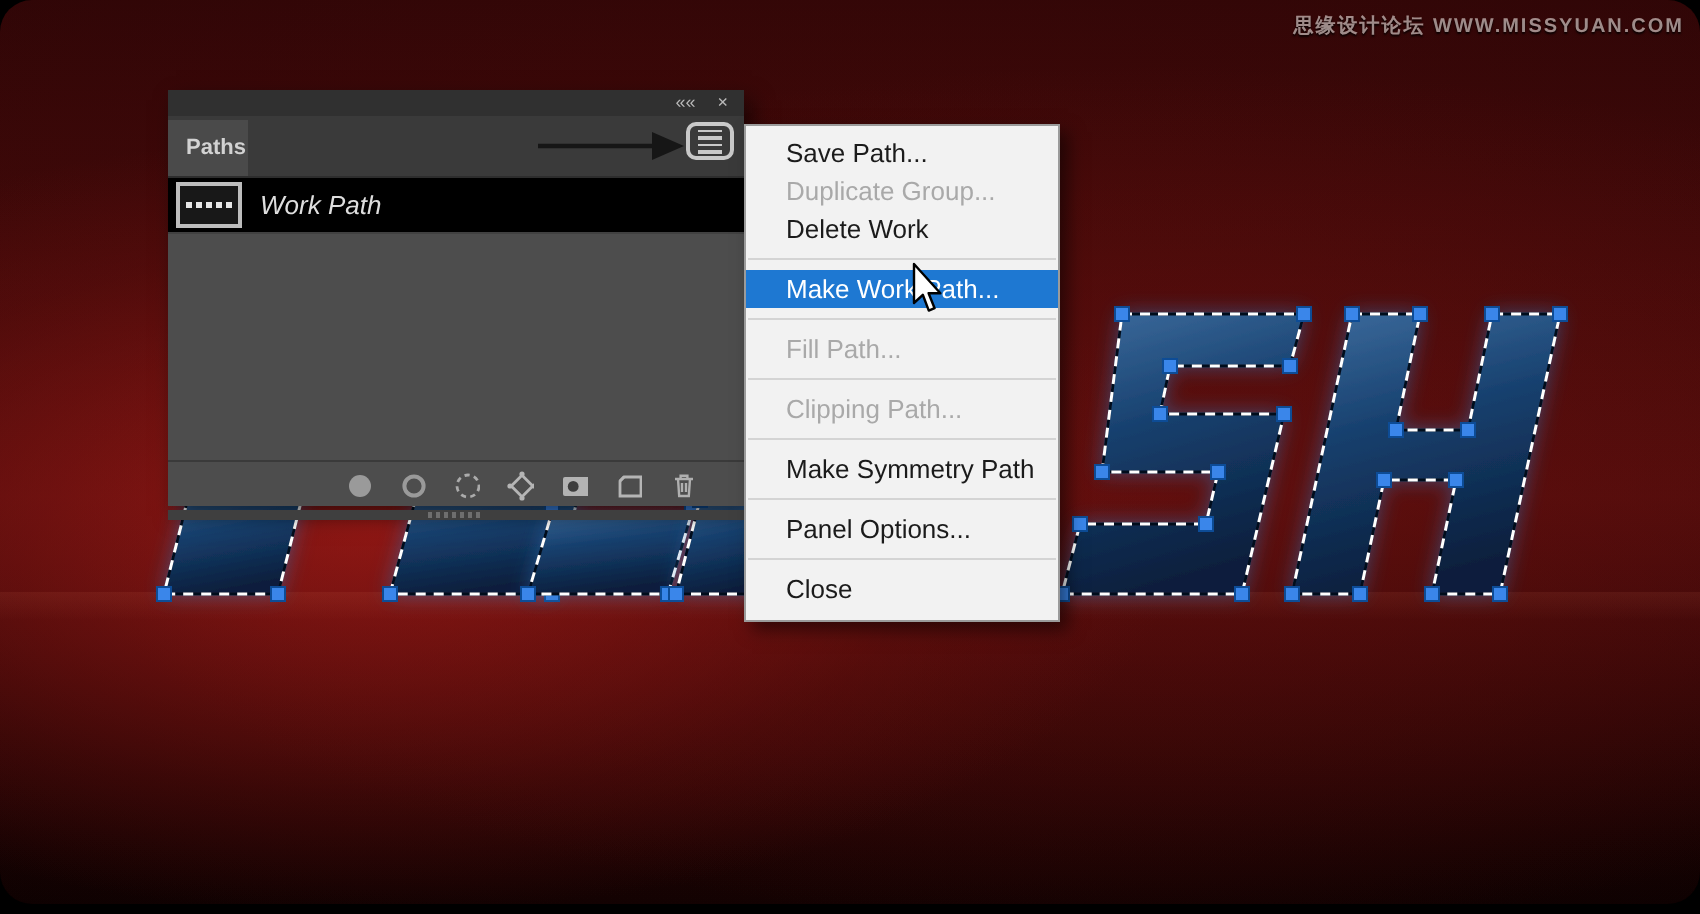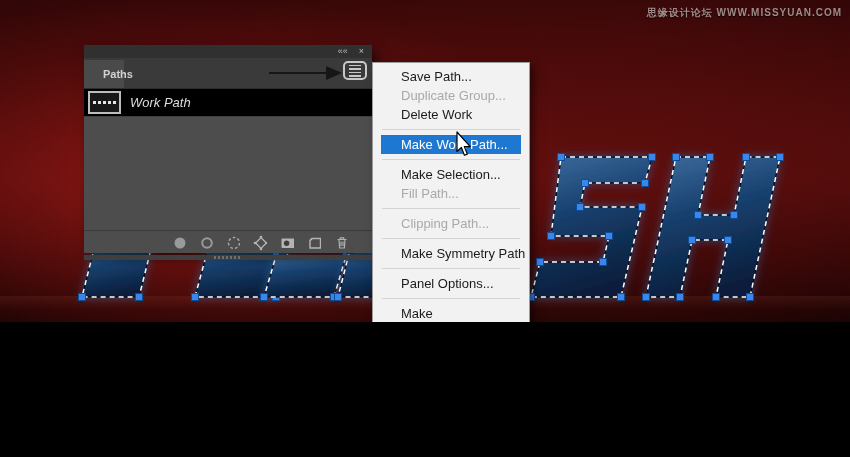--- a/index.html
+++ b/index.html
@@ -1,59 +1,60 @@
 <!DOCTYPE html>
 <html><head>
 <meta charset="utf-8">
 <style>
   html,body{margin:0;padding:0;background:#000;}
-  #stage{position:relative;width:850px;height:322px;overflow:hidden;
+  #stage{position:relative;width:850px;height:452px;overflow:hidden;
     font-family:"Liberation Sans",sans-serif;
     background:
       radial-gradient(ellipse 520px 250px at 22% 58%, rgba(170,28,24,.70), rgba(120,18,16,.28) 55%, rgba(0,0,0,0) 78%),
       radial-gradient(ellipse 760px 300px at 68% 55%, rgba(112,17,15,.55), rgba(0,0,0,0) 72%),
       radial-gradient(ellipse 900px 420px at 50% 40%, rgba(80,12,11,.45), rgba(0,0,0,0) 85%),
       linear-gradient(180deg,#2c0506 0%,#3c0808 28%,#4a0b0b 55%,#2a0505 76%,#140202 92%,#0c0101 100%);
+    border-radius: 16px;
   }
   #stage::after{content:"";position:absolute;left:0;right:0;top:296px;height:14px;
     background:linear-gradient(180deg,rgba(220,120,90,.10),rgba(0,0,0,0));pointer-events:none;}
   .watermark{position:absolute;top:6px;right:8px;z-index:5;font-size:10px;font-weight:bold;
     letter-spacing:1px;color:rgba(196,178,176,.78);text-shadow:0 1px 1px rgba(0,0,0,.8);}
   
   svg.letters{position:absolute;left:0;top:0;z-index:1;}
   .letter{fill:url(#lg);stroke:#06101f;stroke-width:1.4;filter:url(#glow);}
   .ants{fill:none;stroke:#ffffff;stroke-width:1.5;stroke-dasharray:5 4;}
   .anchor{fill:#3a86ea;stroke:#0d4c96;stroke-width:1;}
   
   .panel{position:absolute;left:84px;top:45px;width:288px;height:208px;z-index:10;
     background:#4d4d4d;box-shadow:4px 5px 10px rgba(0,0,0,.55);}
   .titlebar{height:13px;background:#303030;display:flex;justify-content:flex-end;align-items:center;gap:11px;padding-right:8px;}
   .tb-btn{color:#b9b9b9;font-size:9px;line-height:9px;cursor:default;}
   .tabbar{position:relative;height:30px;background:#3a3a3a;border-bottom:1px solid #2d2d2d;}
   .tab{position:absolute;left:0;top:2px;bottom:0;width:40px;background:#4a4a4a;
-    color:#d2d2d2;font-size:11px;font-weight:bold;line-height:28px;padding-left:19px;box-sizing:border-box;}
+    color:#d2d2d2;font-size:11px;font-weight:bold;line-height:28px;padding-left:9px;box-sizing:border-box;}
   .fly-btn{position:absolute;right:5px;top:3px;width:24px;height:19px;border:2px solid #c9c9c9;border-radius:5px;
     background:#3a3a3a;display:flex;flex-direction:column;justify-content:center;gap:2px;padding:0 4px;box-sizing:border-box;}
   .fly-btn i{display:block;height:1.5px;background:#c9c9c9;}
   .row{height:27px;background:#000000;display:flex;align-items:center;border-bottom:1px solid #414141;}
   .thumb{width:33px;height:23px;margin-left:4px;background:#181818;border:2px solid #bdbdbd;box-sizing:border-box;position:relative;}
   .thumb i{position:absolute;left:3px;right:3px;top:8px;height:3px;
     background:repeating-linear-gradient(90deg,#e6e6e6 0 3px,transparent 3px 5px);}
   .row-label{margin-left:9px;font-style:italic;font-size:13px;color:#dedede;}
   .panel-body{height:113px;background:#4d4d4d;}
   .ptoolbar{height:24px;border-top:1px solid #3a3a3a;display:flex;justify-content:flex-end;align-items:center;gap:13px;padding-right:24px;}
   .ptoolbar .icn{width:14px;height:16px;display:flex;align-items:center;justify-content:center;}
   .panel-foot{position:relative;height:5px;background:#3f3f3f;}
   .grip{position:absolute;left:50%;top:1px;transform:translateX(-50%);width:28px;height:3px;
     background:repeating-linear-gradient(90deg,#6e6e6e 0 2px,transparent 2px 4px);}
   
   svg.note-arrow{position:absolute;left:0;top:0;z-index:12;pointer-events:none;}
   
   .menu{position:absolute;left:372px;top:62px;width:158px;z-index:20;background:#f2f2f2;
-    border:1px solid #9b9b9b;box-sizing:border-box;padding:4px 8px 6px;
+    border:1px solid #9b9b9b;box-sizing:border-box;padding:4px 0 6px;
     box-shadow:4px 4px 8px rgba(0,0,0,.5);}
   .menu-item{height:19px;line-height:19px;font-size:13px;padding-left:20px;white-space:nowrap;}
   .menu-item.enabled{color:#1b1b1b;}
   .menu-item.disabled{color:#a9a9a9;}
   .menu-item.highlighted{background:#1e78d2;color:#ffffff;}
   .menu-sep{height:1px;background:#d4d4d4;margin:5px 1px;}
   
   svg.cursor{position:absolute;left:0;top:0;z-index:30;pointer-events:none;}
 </style>
 </head>
@@ -214,29 +215,28 @@
     <polygon points="326,66 326,80 342,73" fill="#161616"></polygon>
   </svg>
 
   <div class="menu">
       <div class="menu-item enabled">Save Path...</div>
       <div class="menu-item disabled">Duplicate Group...</div>
       <div class="menu-item enabled">Delete Work</div>
       <div class="menu-sep"></div>
       <div class="menu-item highlighted">Make Work Path...</div>
       <div class="menu-sep"></div>
-      <div class="menu-item enabled">Make Selection...</div>
       <div class="menu-item disabled">Fill Path...</div>
       <div class="menu-sep"></div>
       <div class="menu-item disabled">Clipping Path...</div>
       <div class="menu-sep"></div>
       <div class="menu-item enabled">Make Symmetry Path</div>
       <div class="menu-sep"></div>
       <div class="menu-item enabled">Panel Options...</div>
       <div class="menu-sep"></div>
-      <div class="menu-item enabled">Make</div>
+      <div class="menu-item enabled">Close</div>
     </div>
 
   <svg class="cursor" width="850" height="457" viewBox="0 0 850 457">
     <polygon points="457,132 457,151.5 461.4,147.4 464.4,155.3 467.3,154.1 464.3,146.6 470.2,146.6" fill="#ffffff" stroke="#000000" stroke-width="1.2" stroke-linejoin="round"></polygon>
   </svg>
 
 </div>
 
 </body></html>

